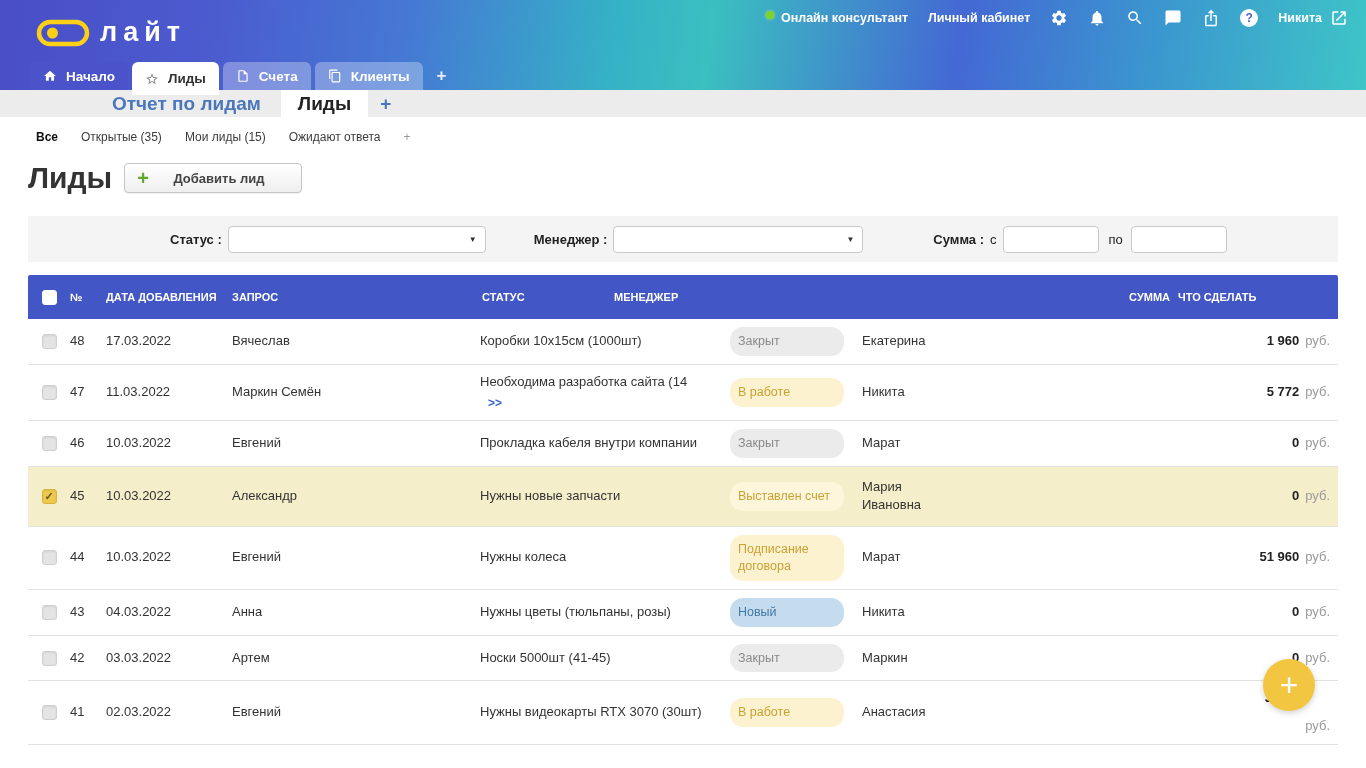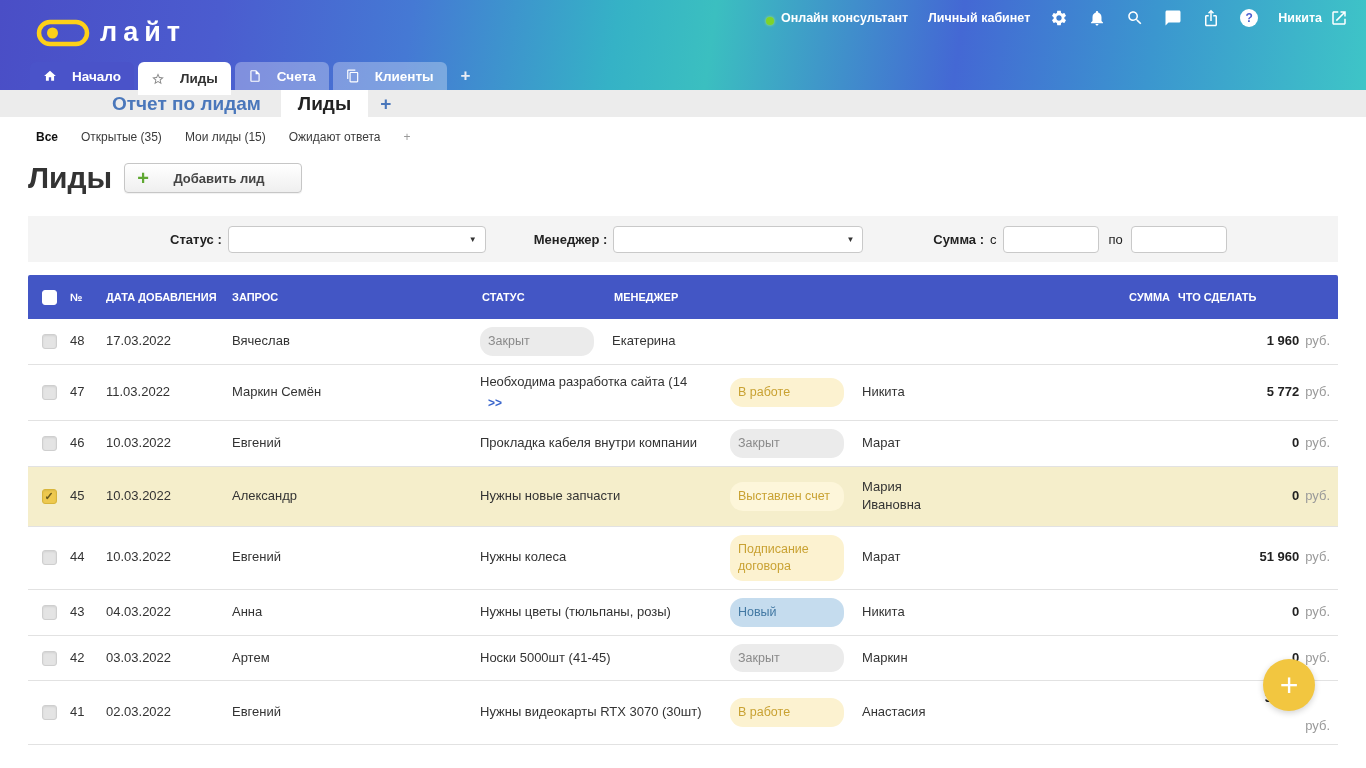--- a/index.html
+++ b/index.html
@@ -11,33 +11,33 @@
 
   
   .topbar-wrap {
     height:90px; position:relative;
     background:linear-gradient(98deg,#4a4ec6 0%,#4b5ccf 16%,#4579d4 30%,#35b2c6 45%,#3bbfc0 52%,#4468d4 70%,#3b96cf 84%,#3ec5c7 100%);
   }
   .topbar { display:flex; justify-content:space-between; align-items:flex-start; padding:5px 18px 0 36px; }
   .logo { display:flex; align-items:center; gap:10px; margin-top:12px; cursor:pointer; }
   .logo-text { color:#fff; font-size:27px; font-weight:bold; letter-spacing:6px; }
   .topbar-right { display:flex; align-items:center; gap:20px; margin-top:4px; color:#fff; font-size:12.5px; font-weight:bold; }
-  .online { display:flex; align-items:flex-end; gap:7px; cursor:pointer; }
+  .online { display:flex; align-items:flex-start; gap:7px; cursor:pointer; }
   .dot { width:8px; height:8px; border-radius:50%; background:#7ed32a; box-shadow:0 0 3px #b6f05c; }
   .cab { cursor:pointer; }
   .icon-btn { display:inline-flex; align-items:center; justify-content:center; cursor:pointer; }
   .icon-btn svg { width:18px; height:18px; fill:#fff; }
   .help { width:18px; height:18px; border-radius:50%; background:#fff; }
   .help .q { color:#4a5fd0; font-size:12px; font-weight:bold; line-height:1; }
   .user { display:flex; align-items:center; gap:8px; cursor:pointer; }
 
   
   .tabs { position:absolute; bottom:0; left:30px; display:flex; align-items:flex-end; gap:4px; }
   .tab {
-    height:28px; padding:0 13px; display:flex; align-items:center; gap:15px;
+    height:28px; padding:0 13px; display:flex; align-items:center; gap:9px;
     border-radius:6px 6px 0 0; color:#fff; font-weight:bold; font-size:13.5px;
     background:rgba(255,255,255,0.30); cursor:pointer; white-space:nowrap;
   }
   .tab.t0 { background:#4a53c9; }
   .tab.active { background:#fff; color:#333; height:33px; margin-bottom:-5px; position:relative; z-index:3; }
   .ticon { display:inline-flex; }
   .ticon svg { width:14px; height:14px; fill:#fff; }
   .tab.active .ticon svg { fill:#8a8a8a; }
   .tab-add { color:#e8ecf5; font-size:17px; font-weight:bold; padding:0 10px 4px 10px; cursor:pointer; }
 
@@ -288,20 +288,21 @@
       <div class="th c-todo">ЧТО СДЕЛАТЬ</div>
     </div>
   <div id="tbody">
       <div class="trow">
         <div class="td c-check">
           <span class="cb"></span>
         </div>
         <div class="td c-num">48</div>
         <div class="td c-date">17.03.2022</div>
         <div class="td c-name">Вячеслав</div>
+        <div class="td c-req"><span class="req-text">Коробки 10x15см (1000шт)</span></div>
         <div class="td c-status"><span class="badge gray">Закрыт</span></div>
         <div class="td c-mgr">
           <div>Екатерина</div>
         </div>
         <div class="td c-todo"></div>
         <div class="td c-sum"><span class="sum-val">1 960</span><span class="sum-cur">руб.</span></div>
       </div>
       <div class="trow">
         <div class="td c-check">
           <span class="cb"></span>

